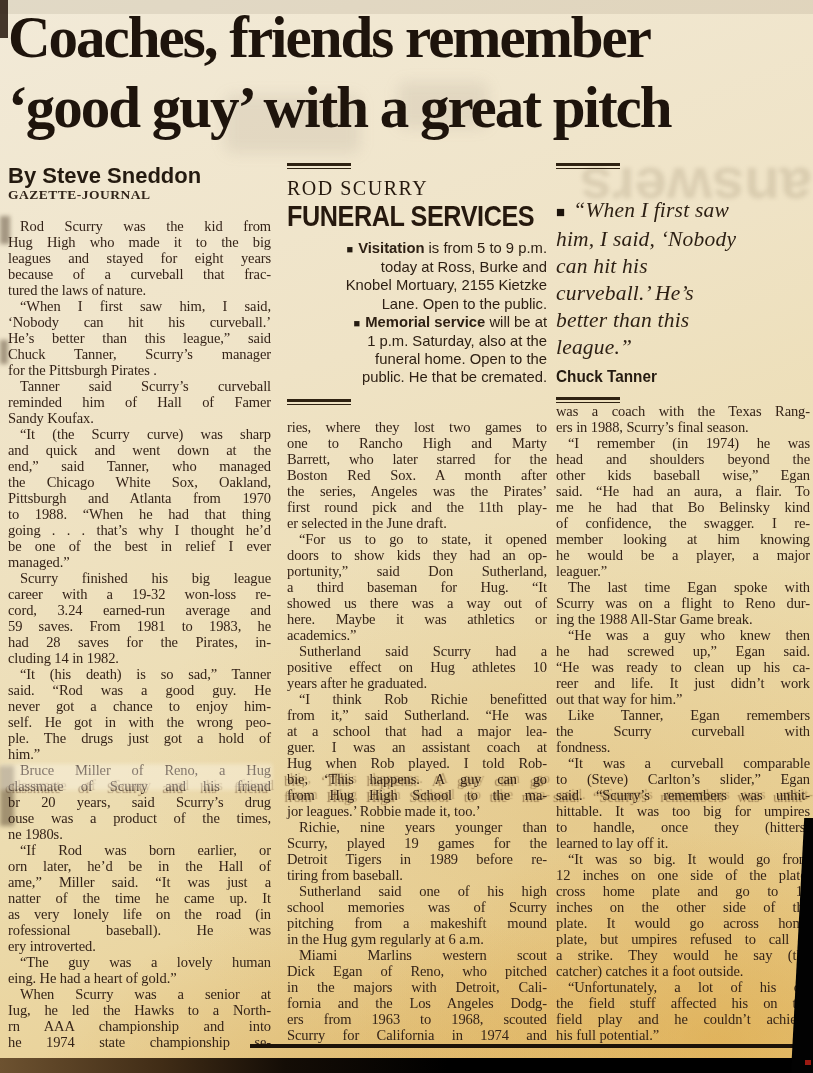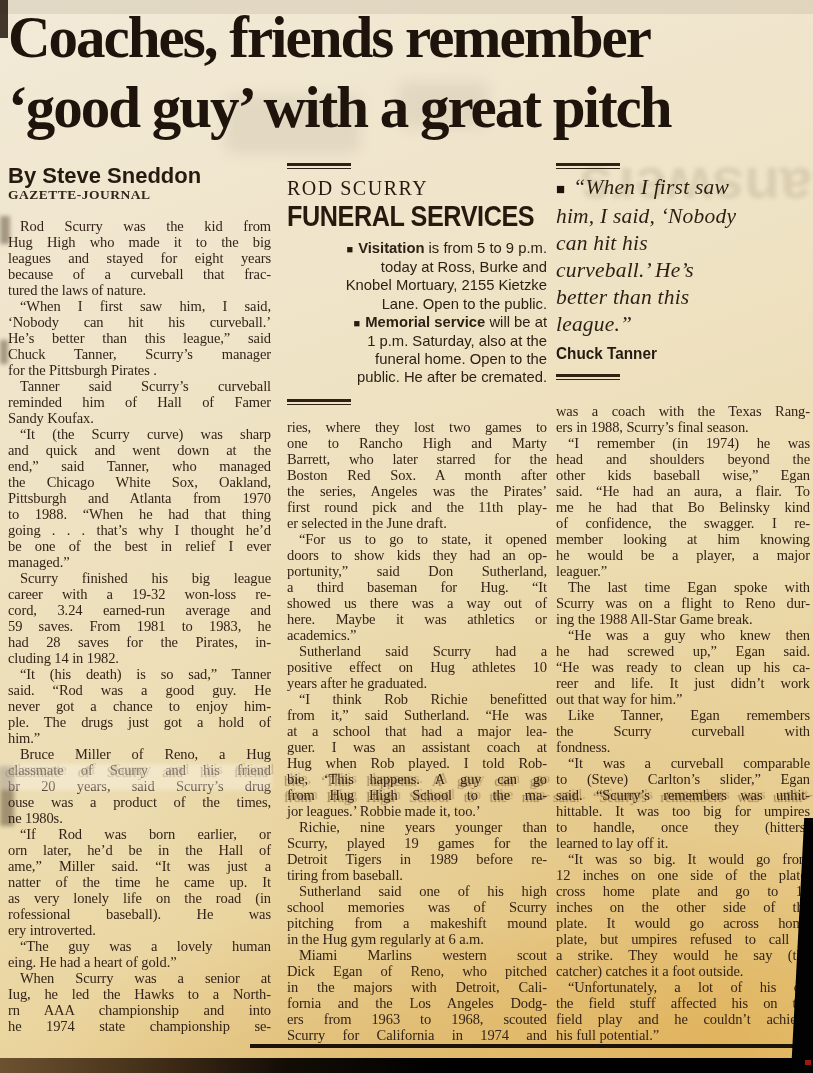--- a/index.html
+++ b/index.html
@@ -59,21 +59,21 @@
   .funeral-title { font-family:"Liberation Sans","DejaVu Sans",sans-serif; font-weight:bold; font-size:30px; line-height:32px;
                    color:#26190e; transform:scaleX(0.84); transform-origin:left; letter-spacing:-0.5px; white-space:nowrap; }
   .funeral-items { margin-top:7px; font-family:"Liberation Sans","DejaVu Sans",sans-serif; font-size:14.8px; line-height:18.2px; color:#2e2014; }
   .fline { padding-left:16px;text-align:right; }
   .fline.first { padding-left:0; }
   .fline .sq { font-size:11px; padding-right:5px; color:#241a10; }
   .fline b { font-weight:bold; }
   #col2 .double-rule.bottom { margin-top:12px; }
 
   
-  .pull-quote { margin-top:5px; font-style:italic; font-size:21.5px; line-height:27px; color:#2c1f13; letter-spacing:0.2px; }
+  .pull-quote { margin-top:28px; font-style:italic; font-size:21.5px; line-height:27px; color:#2c1f13; letter-spacing:0.2px; }
   .pq-line .sq { font-style:normal; font-size:15px; padding-right:8px; color:#1c130b; }
   .quote-attribution { margin-top:6px; font-family:"Liberation Sans","DejaVu Sans",sans-serif; font-weight:bold; font-size:17px;
                        color:#241a10; transform:scaleX(0.9); transform-origin:left; }
   #col3 .double-rule.bottom { margin-top:10px; }
 
   
   .edge-mark { position:absolute; background:rgba(38,22,12,0.85); }
   .edge-smudge { position:absolute; background:rgba(50,32,16,0.4); filter:blur(2px); }
   .seam-strip { position:absolute; left:0; top:764px; width:272px; height:26px; background:rgba(252,248,238,0.4); filter:blur(2px); }
   .bottom-rule { position:absolute; left:250px; top:1044px; width:558px; height:4px; background:#1d1309; }
@@ -129,20 +129,21 @@
         <div class="bl e">managed.”</div>
         <div class="bl p">Scurry finished his big league</div>
         <div class="bl">career with a 19-32 won-loss re-</div>
         <div class="bl">cord, 3.24 earned-run average and</div>
         <div class="bl">59 saves. From 1981 to 1983, he</div>
         <div class="bl">had 28 saves for the Pirates, in-</div>
         <div class="bl e">cluding 14 in 1982.</div>
         <div class="bl p">“It (his death) is so sad,” Tanner</div>
         <div class="bl">said. “Rod was a good guy. He</div>
         <div class="bl">never got a chance to enjoy him-</div>
+        <div class="bl">self. He got in with the wrong peo-</div>
         <div class="bl">ple. The drugs just got a hold of</div>
         <div class="bl e">him.”</div>
         <div class="bl p">Bruce Miller of Reno, a Hug</div>
         <div class="bl sm">classmate of Scurry and his friend</div>
         <div class="bl">br 20 years, said Scurry’s drug</div>
         <div class="bl">ouse was a product of the times,</div>
         <div class="bl e">ne 1980s.</div>
         <div class="bl p">“If Rod was born earlier, or</div>
         <div class="bl">orn later, he’d be in the Hall of</div>
         <div class="bl">ame,” Miller said. “It was just a</div>
@@ -165,21 +166,21 @@
       <div class="funeral-kicker">ROD SCURRY</div>
       <div class="funeral-title">FUNERAL SERVICES</div>
       <div class="funeral-items" id="funeral-items">
           <div class="fline first"><span class="sq">■</span><b>Visitation</b> is from 5 to 9 p.m.</div>
           <div class="fline">today at Ross, Burke and</div>
           <div class="fline">Knobel Mortuary, 2155 Kietzke</div>
           <div class="fline">Lane. Open to the public.</div>
           <div class="fline first"><span class="sq">■</span><b>Memorial service</b> will be at</div>
           <div class="fline">1 p.m. Saturday, also at the</div>
           <div class="fline">funeral home. Open to the</div>
-          <div class="fline">public. He after be cremated.</div>
+          <div class="fline">public. He that be cremated.</div>
         </div>
       <div class="double-rule bottom"></div>
     </div>
     <div class="lines" id="col2-lines">
         <div class="bl">ries, where they lost two games to</div>
         <div class="bl">one to Rancho High and Marty</div>
         <div class="bl">Barrett, who later starred for the</div>
         <div class="bl">Boston Red Sox. A month after</div>
         <div class="bl">the series, Angeles was the Pirates’</div>
         <div class="bl">first round pick and the 11th play-</div>

